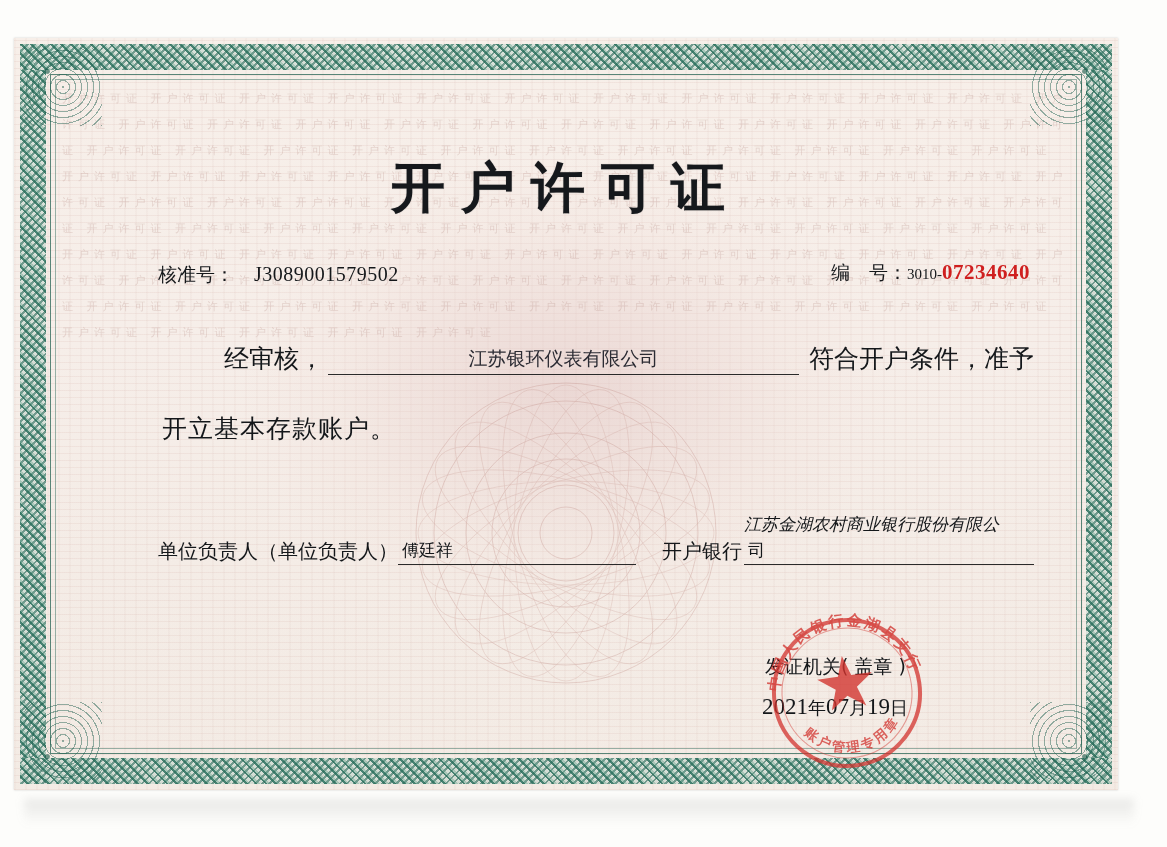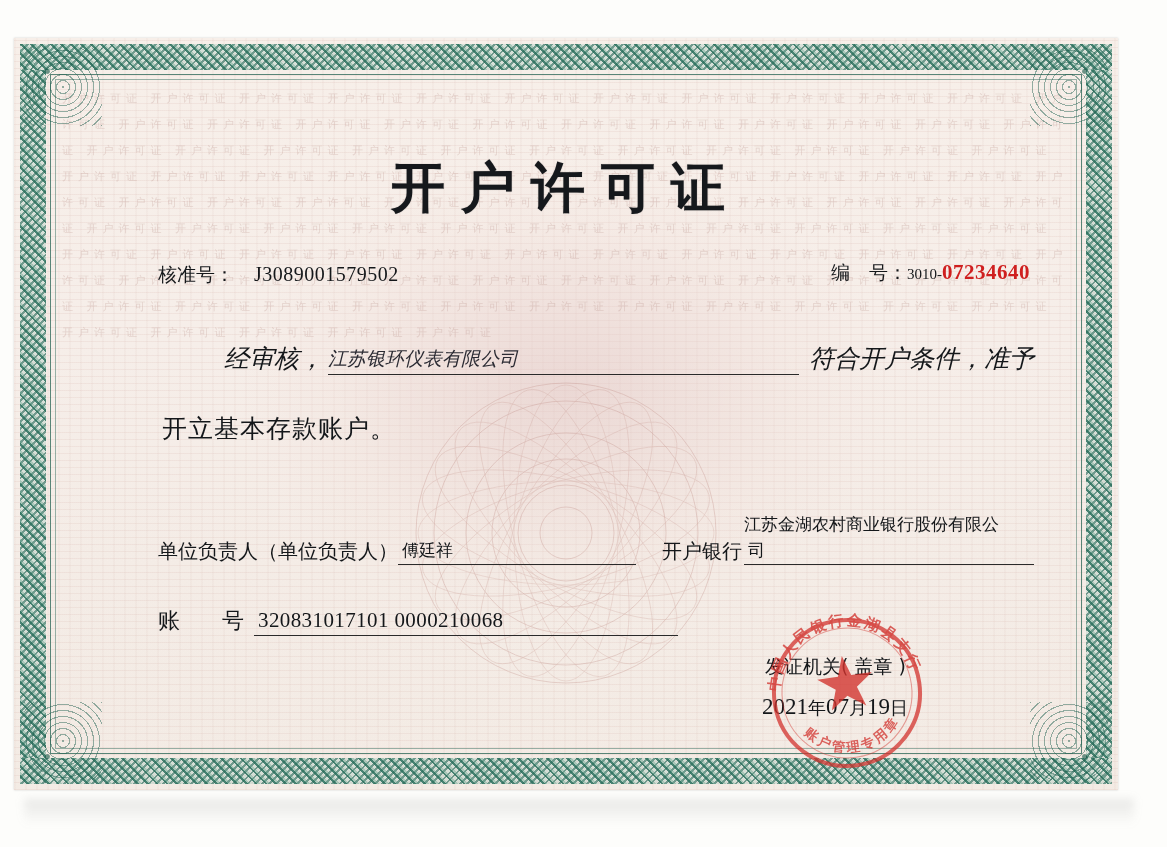--- a/index.html
+++ b/index.html
@@ -177,31 +177,30 @@
     letter-spacing: .5px;
   }
 
   .body-line1 {
     left: 150px;
     top: 248px;
     right: 24px;
     font-size: 25px;
     display: flex;
     align-items: flex-end;
-    font-style: italic;
   }
   .body-line1 .lead { white-space: nowrap; }
   .body-line1 .fill {
     flex: 1;
     margin: 0 10px 0 4px;
     border-bottom: 1.3px solid #2a2a2a;
     font-size: 19px;
     color: #2b2b33;
     padding-bottom: 2px;
-    text-align: left;
+    text-align: center;
     font-family: "DejaVu Sans", sans-serif;
   }
   .body-line1 .tail { white-space: nowrap; }
 
   .body-line2 {
     left: 88px;
     top: 318px;
     font-size: 25px;
     letter-spacing: 1px;
   }
@@ -233,20 +232,21 @@
     margin-left: 2px;
     font-family: "DejaVu Sans", sans-serif;
     position: relative;
   }
   .bank-overflow {
     position: absolute;
     left: 0;
     top: -26px;
     white-space: nowrap;
     font-size: 17px;
+    font-style: italic;
   }
 
   .account-row {
     left: 84px;
     top: 512px;
     right: 380px;
     font-size: 22px;
     display: flex;
     align-items: flex-end;
   }
@@ -364,24 +364,20 @@
       <div class="row rep-row">
         <span class="label">单位负责人（单位负责人）</span>
         <span class="value-line">傅廷祥</span>
         <span class="label2">开户银行</span>
         <span class="bank-line">
           <span class="bank-overflow">江苏金湖农村商业银行股份有限公</span>
           <span>司</span>
         </span>
       </div>
 
-      <div class="row account-row">
-        <span class="label">账　号</span>
-        <span class="num">320831017101 0000210068</span>
-      </div>
 
       <div class="row issuer">发证机关( 盖章 )</div>
 
       <div class="row issue-date">
         <span class="d">2021</span><span>年</span><span class="d">07</span><span>月</span><span class="d">19</span><span>日</span>
       </div>
 
       <svg class="seal" viewBox="0 0 200 200" xmlns="http://www.w3.org/2000/svg">
         <defs>
           <path id="sealArcTop" d="M 24 100 A 76 76 0 0 1 176 100"></path>

